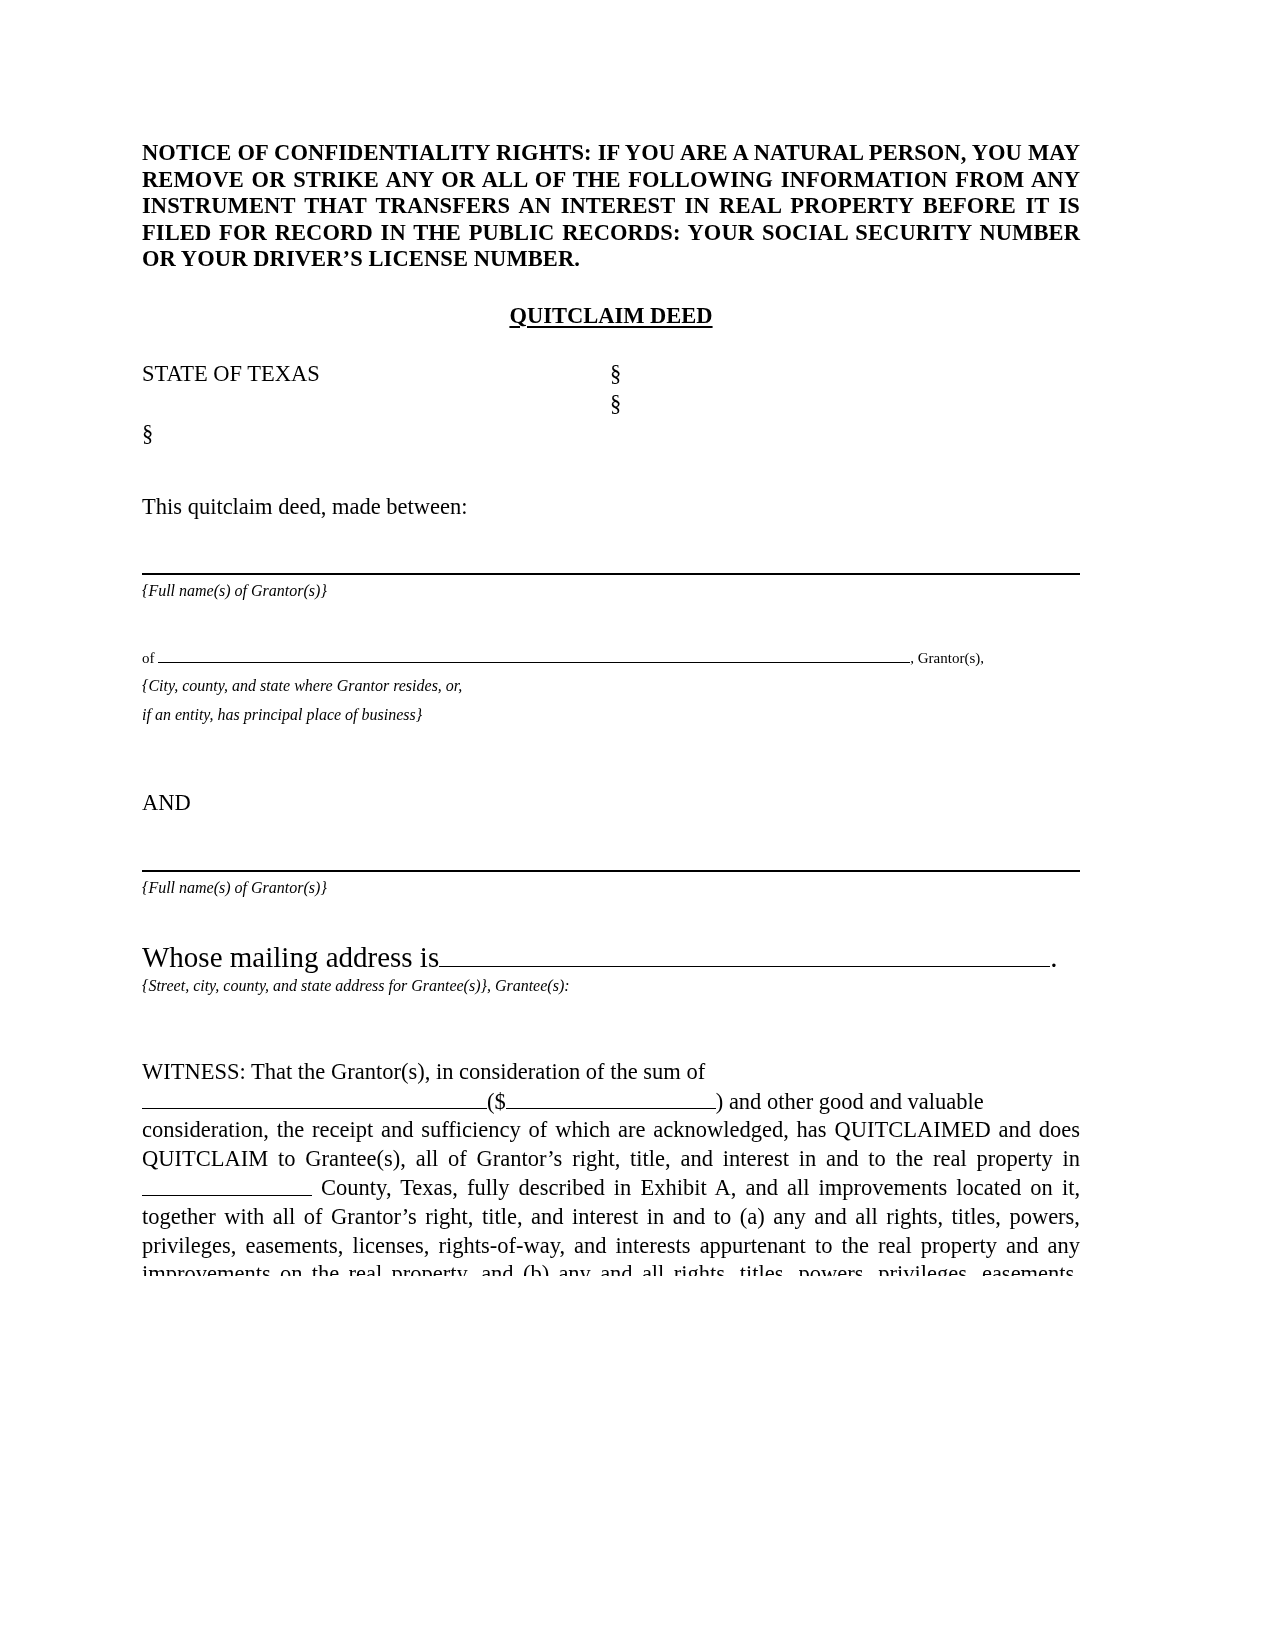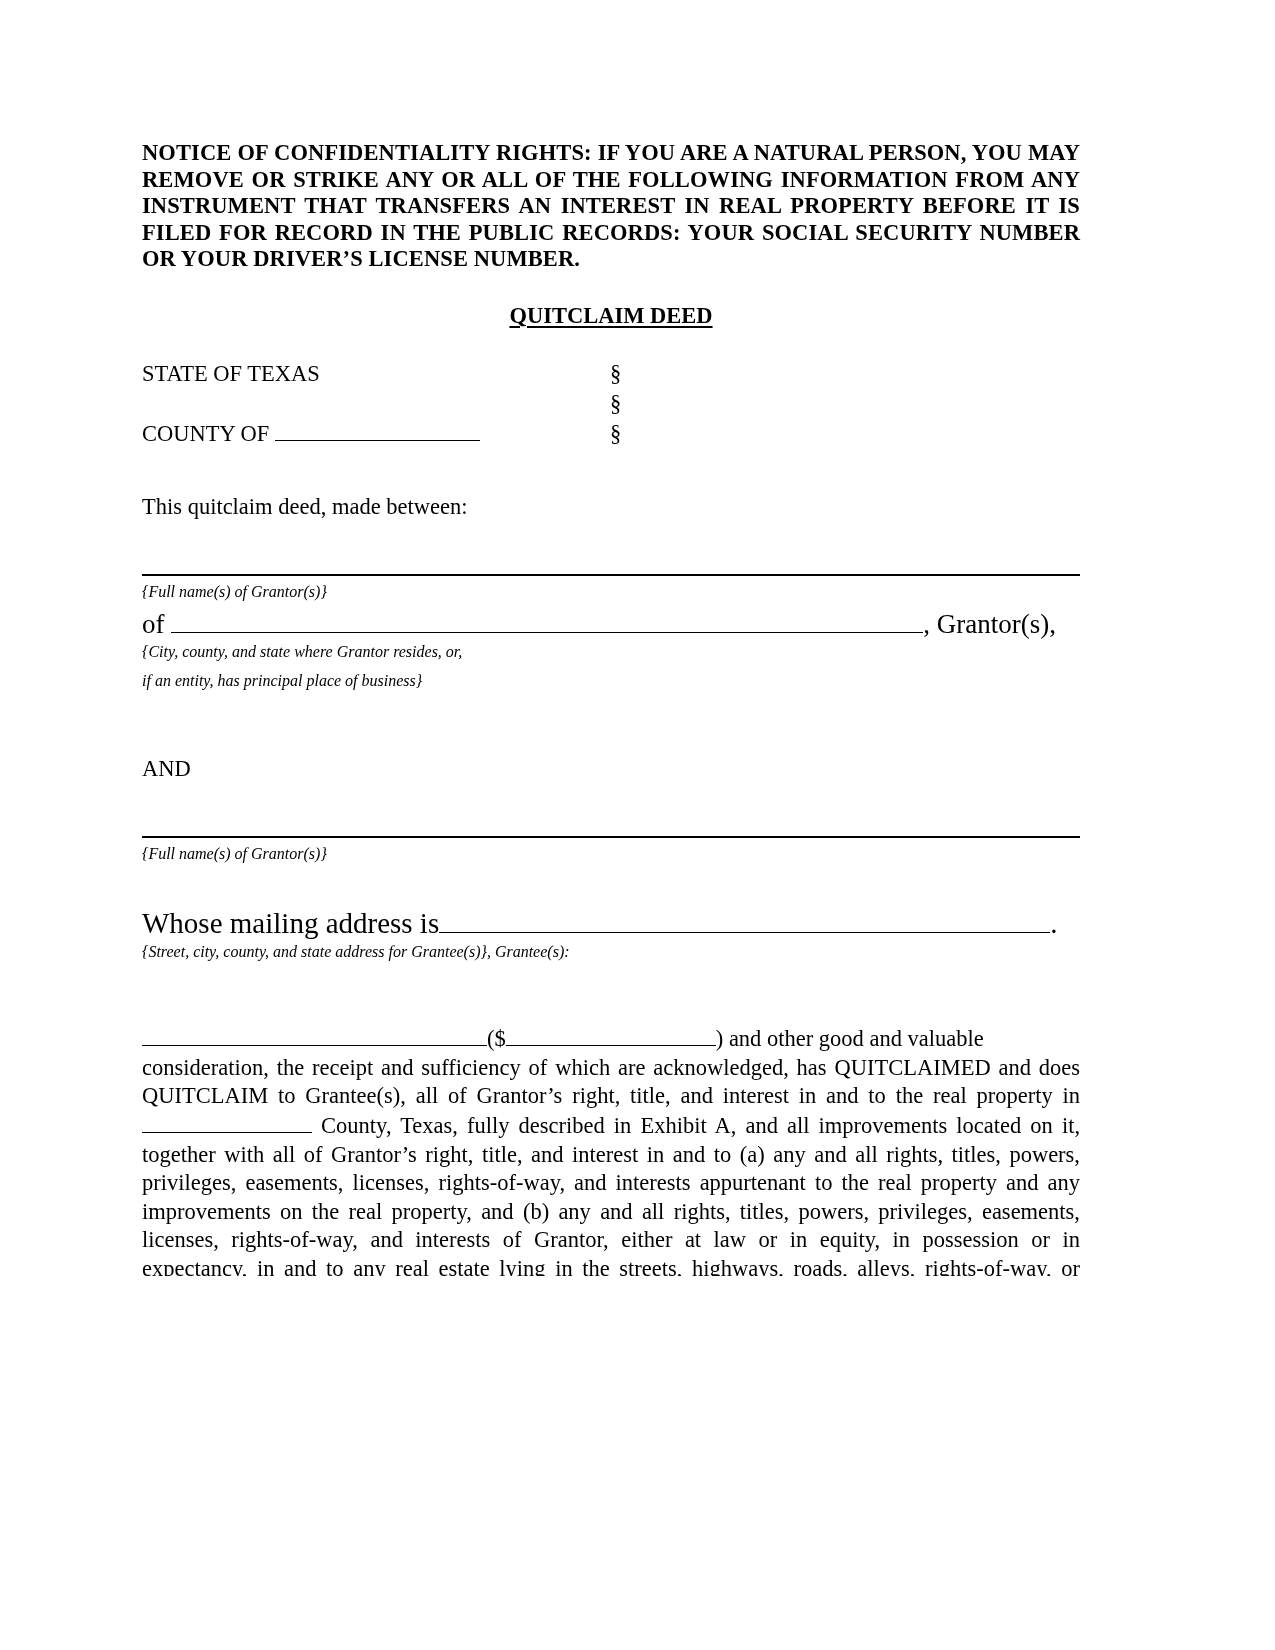--- a/index.html
+++ b/index.html
@@ -87,21 +87,22 @@
   .rule-wrap-grantor { margin-top: 52px; }
   .rule-wrap-grantee { margin-top: 52px; }
   .hint {
     font-style: italic;
     font-size: 16px;
     line-height: 28.5px;
     margin: 0;
   }
   .hint-tight { margin-top: 2px; }
   .of-line {
-    font-size: 27px;
+    margin-top: 38px;
+    font-size: 15px;
     line-height: 28.5px;
     white-space: nowrap;
   }
   .and-line {
     margin-top: 60px;
     font-size: 22.5px;
   }
   .addr-line {
     margin-top: 36px;
     font-size: 29px;
@@ -160,21 +161,20 @@
     <div class="venue">
       <div class="venue-row">
         <div class="venue-label">STATE OF TEXAS</div>
         <div class="venue-sect">§</div>
       </div>
       <div class="venue-row">
         <div class="venue-label">&nbsp;</div>
         <div class="venue-sect">§</div>
       </div>
       <div class="venue-row">
-        <div class="venue-label"><span>COUNTY OF</span> <span class="blank-inline" style="width:205px"></span></div>
         <div class="venue-sect">§</div>
       </div>
     </div>
 
     <p class="para intro">This quitclaim deed, made between:</p>
 
     <div class="rule-wrap-grantor">
       <hr class="rule-full">
     </div>
     <p class="hint hint-tight">{Full name(s) of Grantor(s)}</p>
@@ -187,20 +187,21 @@
 
     <div class="rule-wrap-grantee">
       <hr class="rule-full">
     </div>
     <p class="hint hint-tight">{Full name(s) of Grantor(s)}</p>
 
     <div class="addr-line"><span>Whose mailing address is</span><span class="blank-inline" style="width:611px"></span><span>.</span></div>
     <p class="hint">{Street, city, county, and state address for Grantee(s)}, Grantee(s):</p>
 
     <div class="witness-block">
+      <p class="witness-first">WITNESS: That the Grantor(s), in consideration of the sum of</p>
       <p class="witness-tail"><span class="blank-inline" style="width:345px"></span><span>($</span><span class="blank-inline" style="width:210px"></span><span>)</span><span> and other good and valuable</span></p>
       <p class="witness-body"><span>consideration, the receipt and sufficiency of which are acknowledged, has QUITCLAIMED and does QUITCLAIM to Grantee(s), all of Grantor’s right, title, and interest in and to the real property in</span> <span class="blank-inline" style="width:170px"></span> <span>County, Texas, fully described in Exhibit A, and all improvements located on it, together with all of Grantor’s right, title, and interest in and to (a) any and all rights, titles, powers, privileges, easements, licenses, rights-of-way, and interests appurtenant to the real property and any improvements on the real property, and (b) any and all rights, titles, powers, privileges, easements, licenses, rights-of-way, and interests of Grantor, either at law or in equity, in possession or in expectancy, in and to any real estate lying in the streets, highways, roads, alleys, rights-of-way, or sidewalks, open or proposed, in front of, above, over, under, through, or adjoining the real property, and in and</span></p>
     </div>
 
     <p class="hold-para">TO HAVE AND TO HOLD the Property, together with all and singular the rights and</p>
 
   </div>
 
   <div class="footer">
     <div>QUITCLAIM DEED</div>

